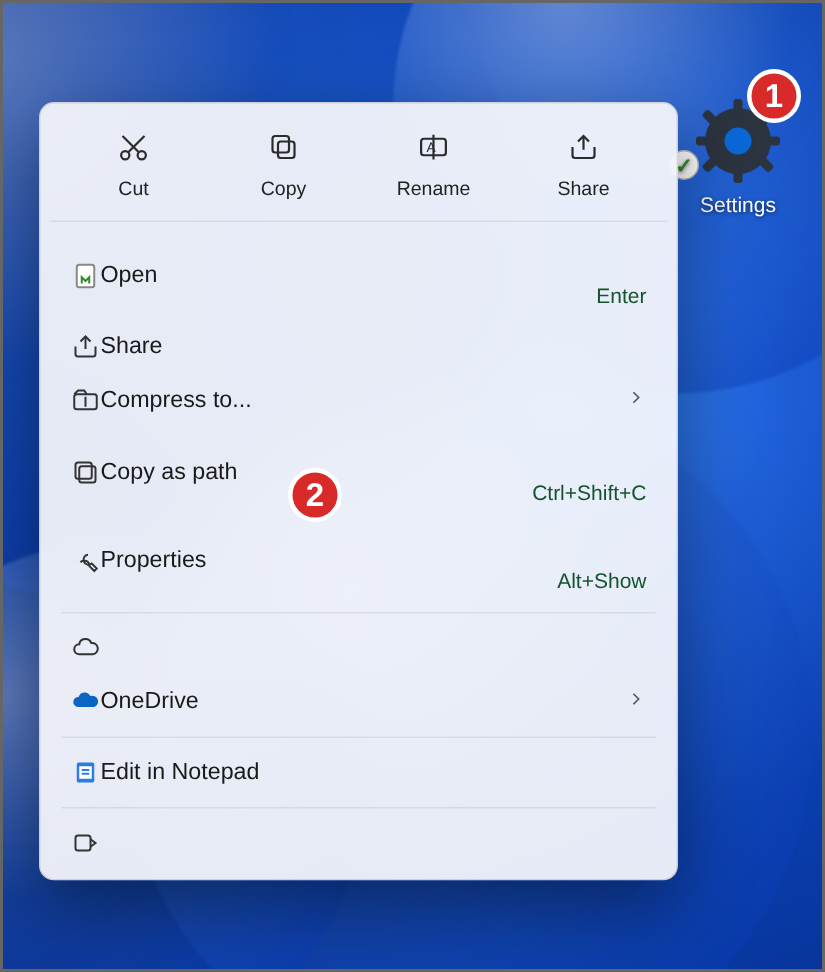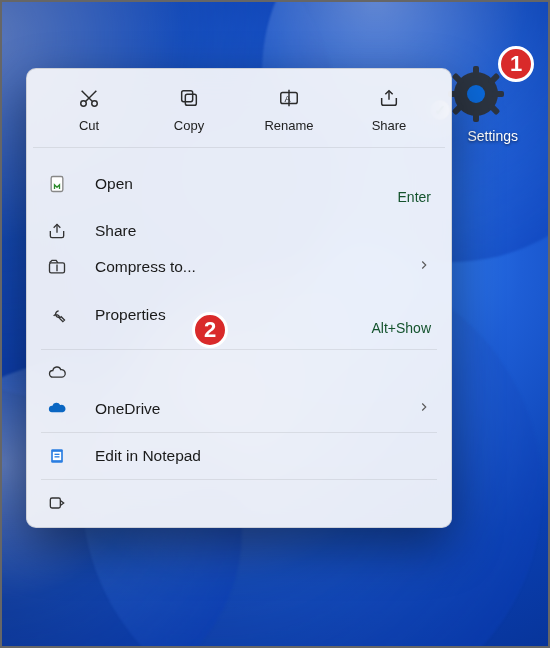--- a/index.html
+++ b/index.html
@@ -14,22 +14,22 @@
     position: absolute; border-radius: 50%;
     background: radial-gradient(circle at 30% 30%, rgba(255,255,255,0.35), rgba(90,160,255,0.15) 40%, rgba(10,60,180,0.5) 80%);
     filter: blur(1px);
   }
   .p1{width:520px;height:520px;left:-180px;top:-120px;}
   .p2{width:460px;height:460px;left:80px;top:260px;}
   .p3{width:380px;height:380px;left:260px;top:-120px;}
   .p4{width:340px;height:340px;left:-100px;top:360px;}
 
   .desktop-icon {
-    position: absolute; right: 30px; top: 64px;
-    width: 84px; text-align: right; color: #fff;
+    position: absolute; right: 14px; top: 64px;
+    width: 84px; text-align: center; color: #fff;
     text-shadow: 0 1px 3px rgba(0,0,0,.6);
   }
   .desktop-icon .chk {
     position:absolute; left:-4px; top:34px; width:20px; height:20px;
     background:#fff; border-radius:50%; border:1px solid #bbb;
     display:flex; align-items:center; justify-content:center;
     color:#2e8b2e; font-size:14px; font-weight:bold;
   }
   .desktop-icon .gear {
     width:56px; height:56px; margin:0 auto 6px; position:relative;
@@ -57,21 +57,21 @@
     border-bottom:1px solid rgba(0,0,0,.08); margin-bottom:6px;
   }
   .tb {
     display:flex; flex-direction:column; align-items:center; gap:6px;
     font-size:13px; color:#222; min-width:68px; cursor:default;
     padding:4px 2px; border-radius:6px;
   }
   .tb svg{width:22px;height:22px;stroke:#2b2b2b;stroke-width:1.6;fill:none;}
   .sep{height:1px;background:rgba(0,0,0,.08);margin:5px 8px;}
   .item{
-    display:flex; align-items:center; gap:28px;
+    display:flex; align-items:center; gap:0;
     padding:8px 14px; font-size:15.5px; border-radius:6px; cursor:default;
   }
   .item .ico{width:20px;height:20px;flex-shrink:0;display:flex;align-items:center;justify-content:center;}
   .item .ico svg{width:20px;height:20px;stroke:#333;stroke-width:1.6;fill:none;}
   .item .txt{flex:1;}
   .item .hint{color:#14532d;font-size:14px;margin-top:27px;}
   .chev svg{width:14px;height:14px;stroke:#5a5a5a;stroke-width:2;fill:none;}
 </style>
 </head>
 <body>
@@ -169,20 +169,30 @@
           <path d="M3 7l3-3h5l2 3"></path>
           <line x1="12" y1="9" x2="12" y2="17"></line>
         </svg>
       </span>
     <span class="txt">Compress to...</span>
     <span class="chev"><svg viewBox="0 0 24 24">
           <polyline points="9 6 15 12 9 18"></polyline>
         </svg></span>
   </div>
 
+  <div class="item">
+    <span class="ico">
+        <svg viewBox="0 0 24 24">
+          <rect x="7" y="7" width="13" height="13" rx="2"></rect>
+          <rect x="4" y="4" width="13" height="13" rx="2"></rect>
+        </svg>
+      </span>
+    <span class="txt">Copy as path</span>
+    <span class="hint">Ctrl+Shift+C</span>
+  </div>
 
   <div class="item">
     <span class="ico">
         <svg viewBox="0 0 24 24">
           <path d="M14 7a4 4 0 1 0 3 7l4 4-2 2-4-4a4 4 0 0 0-7-3"></path>
         </svg>
       </span>
     <span class="txt">Properties</span>
     <span class="hint">Alt+Show</span>
   </div>

